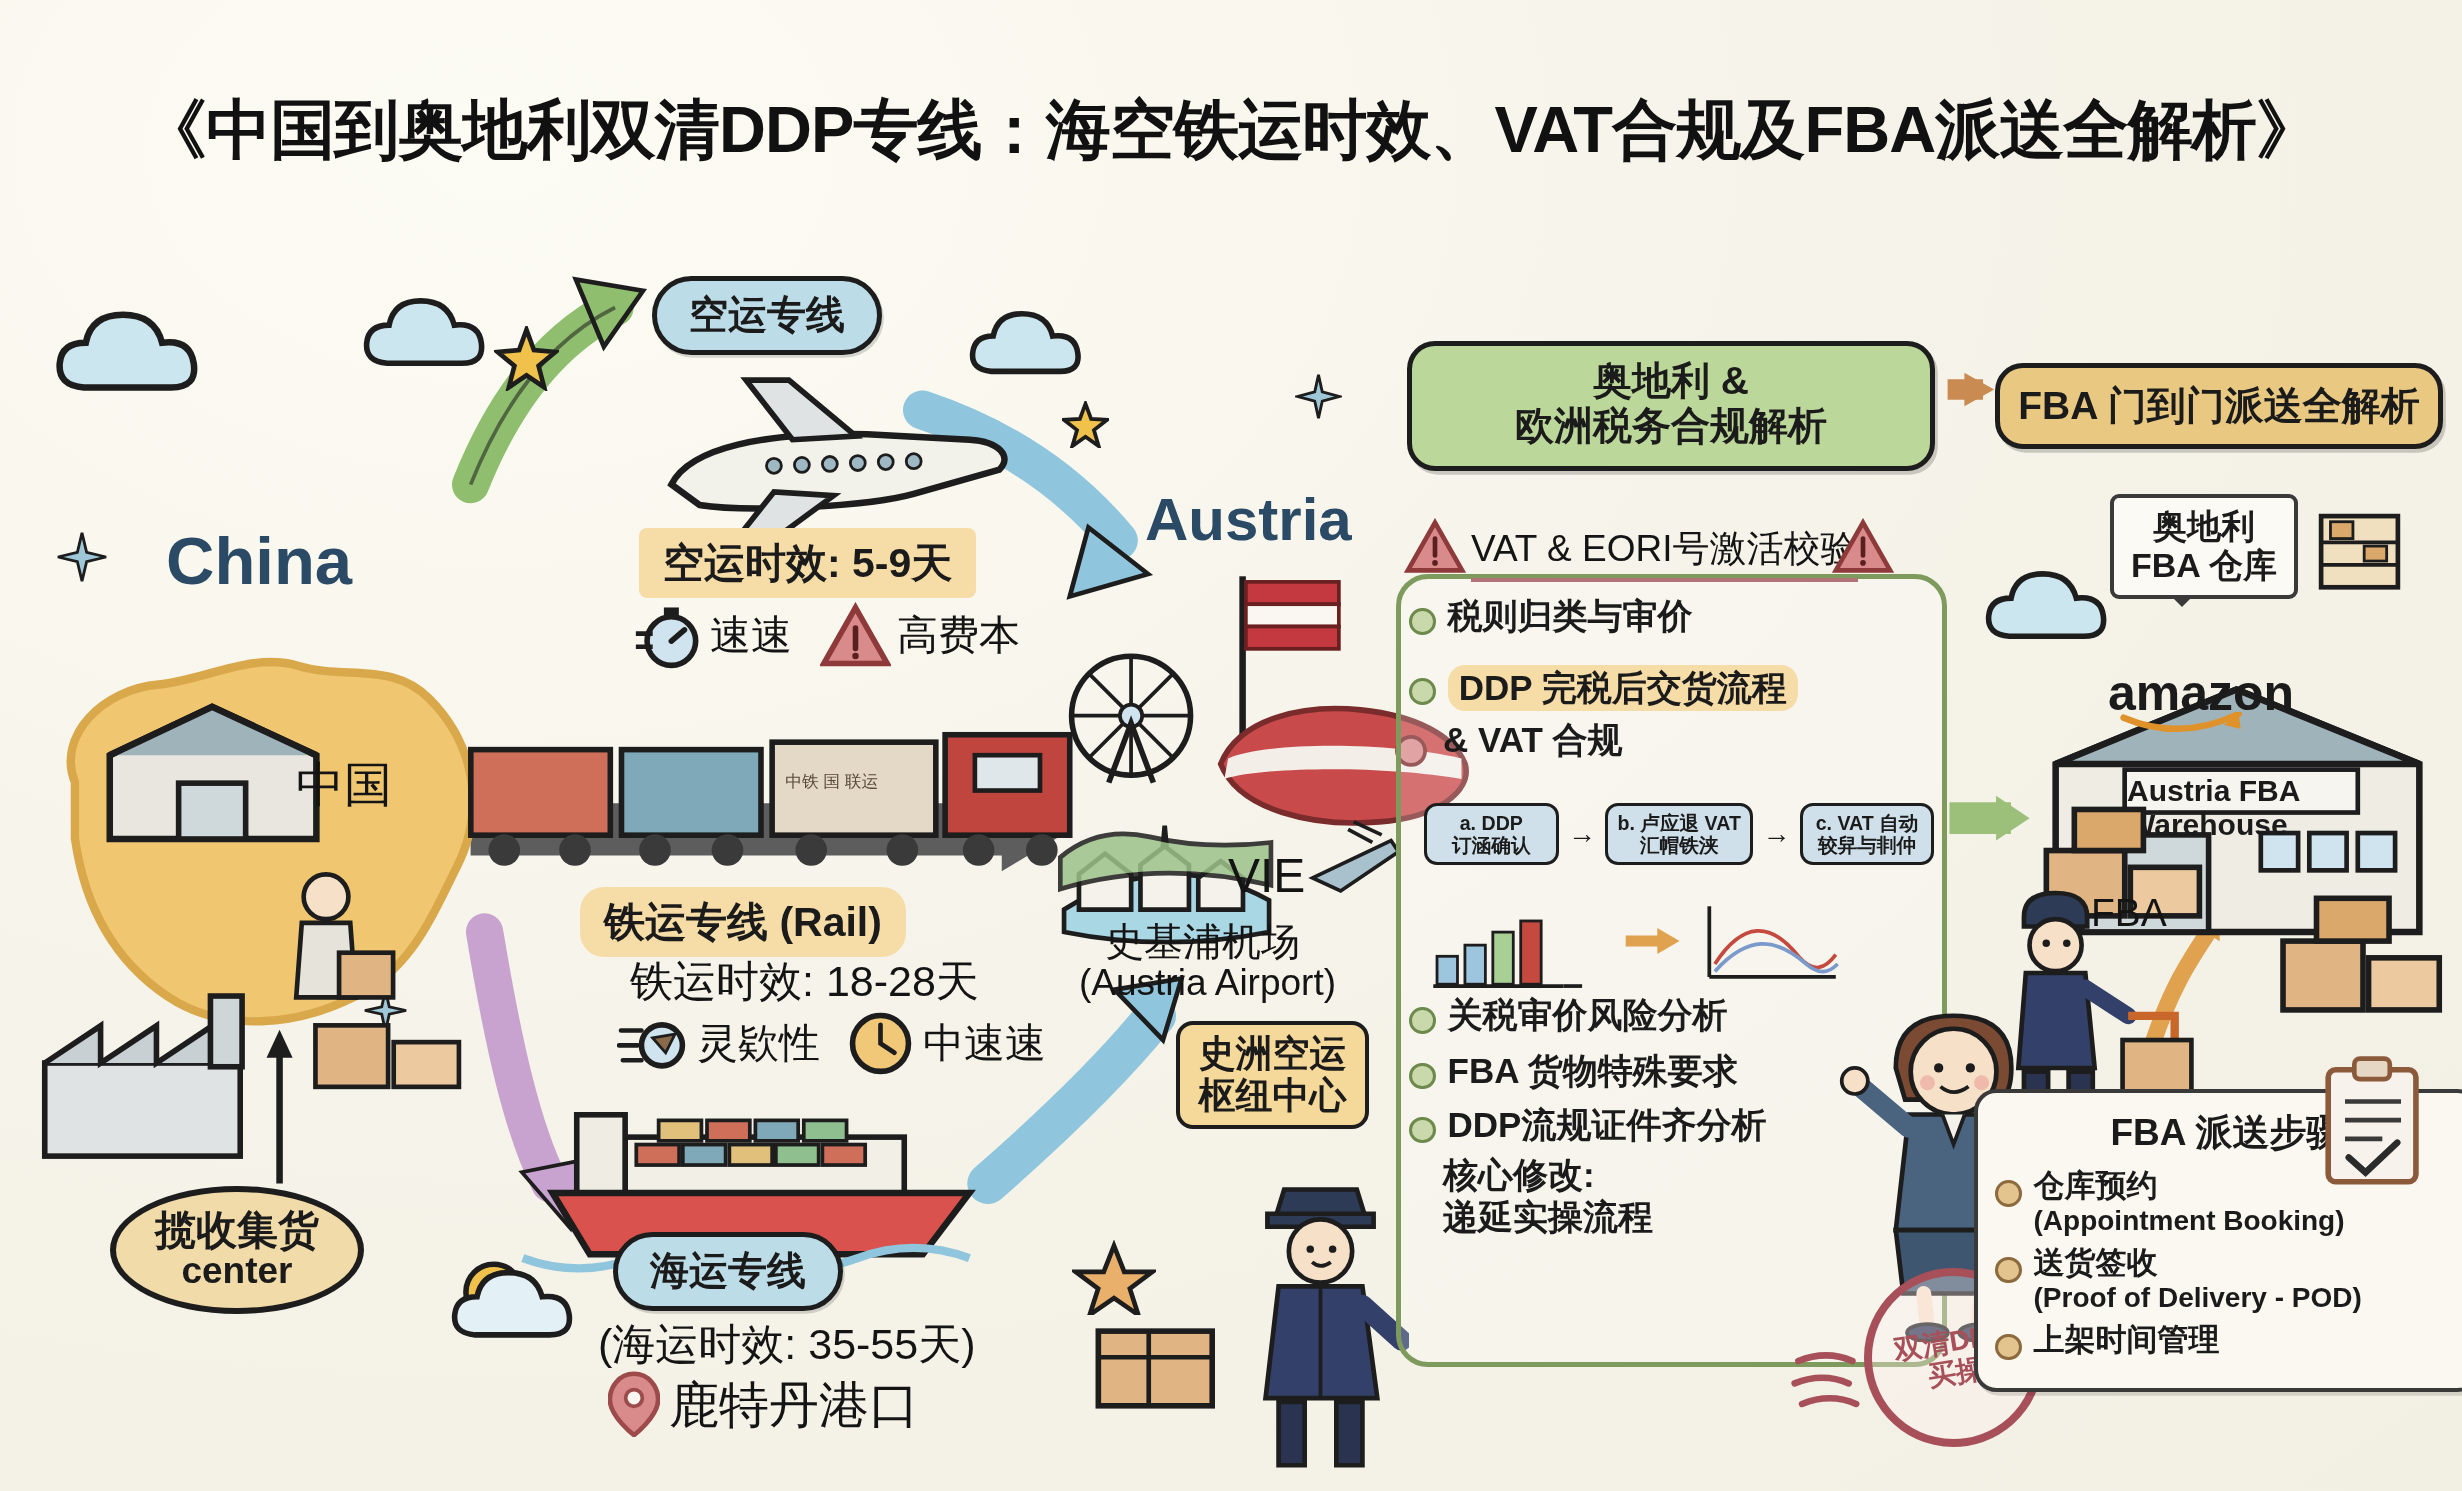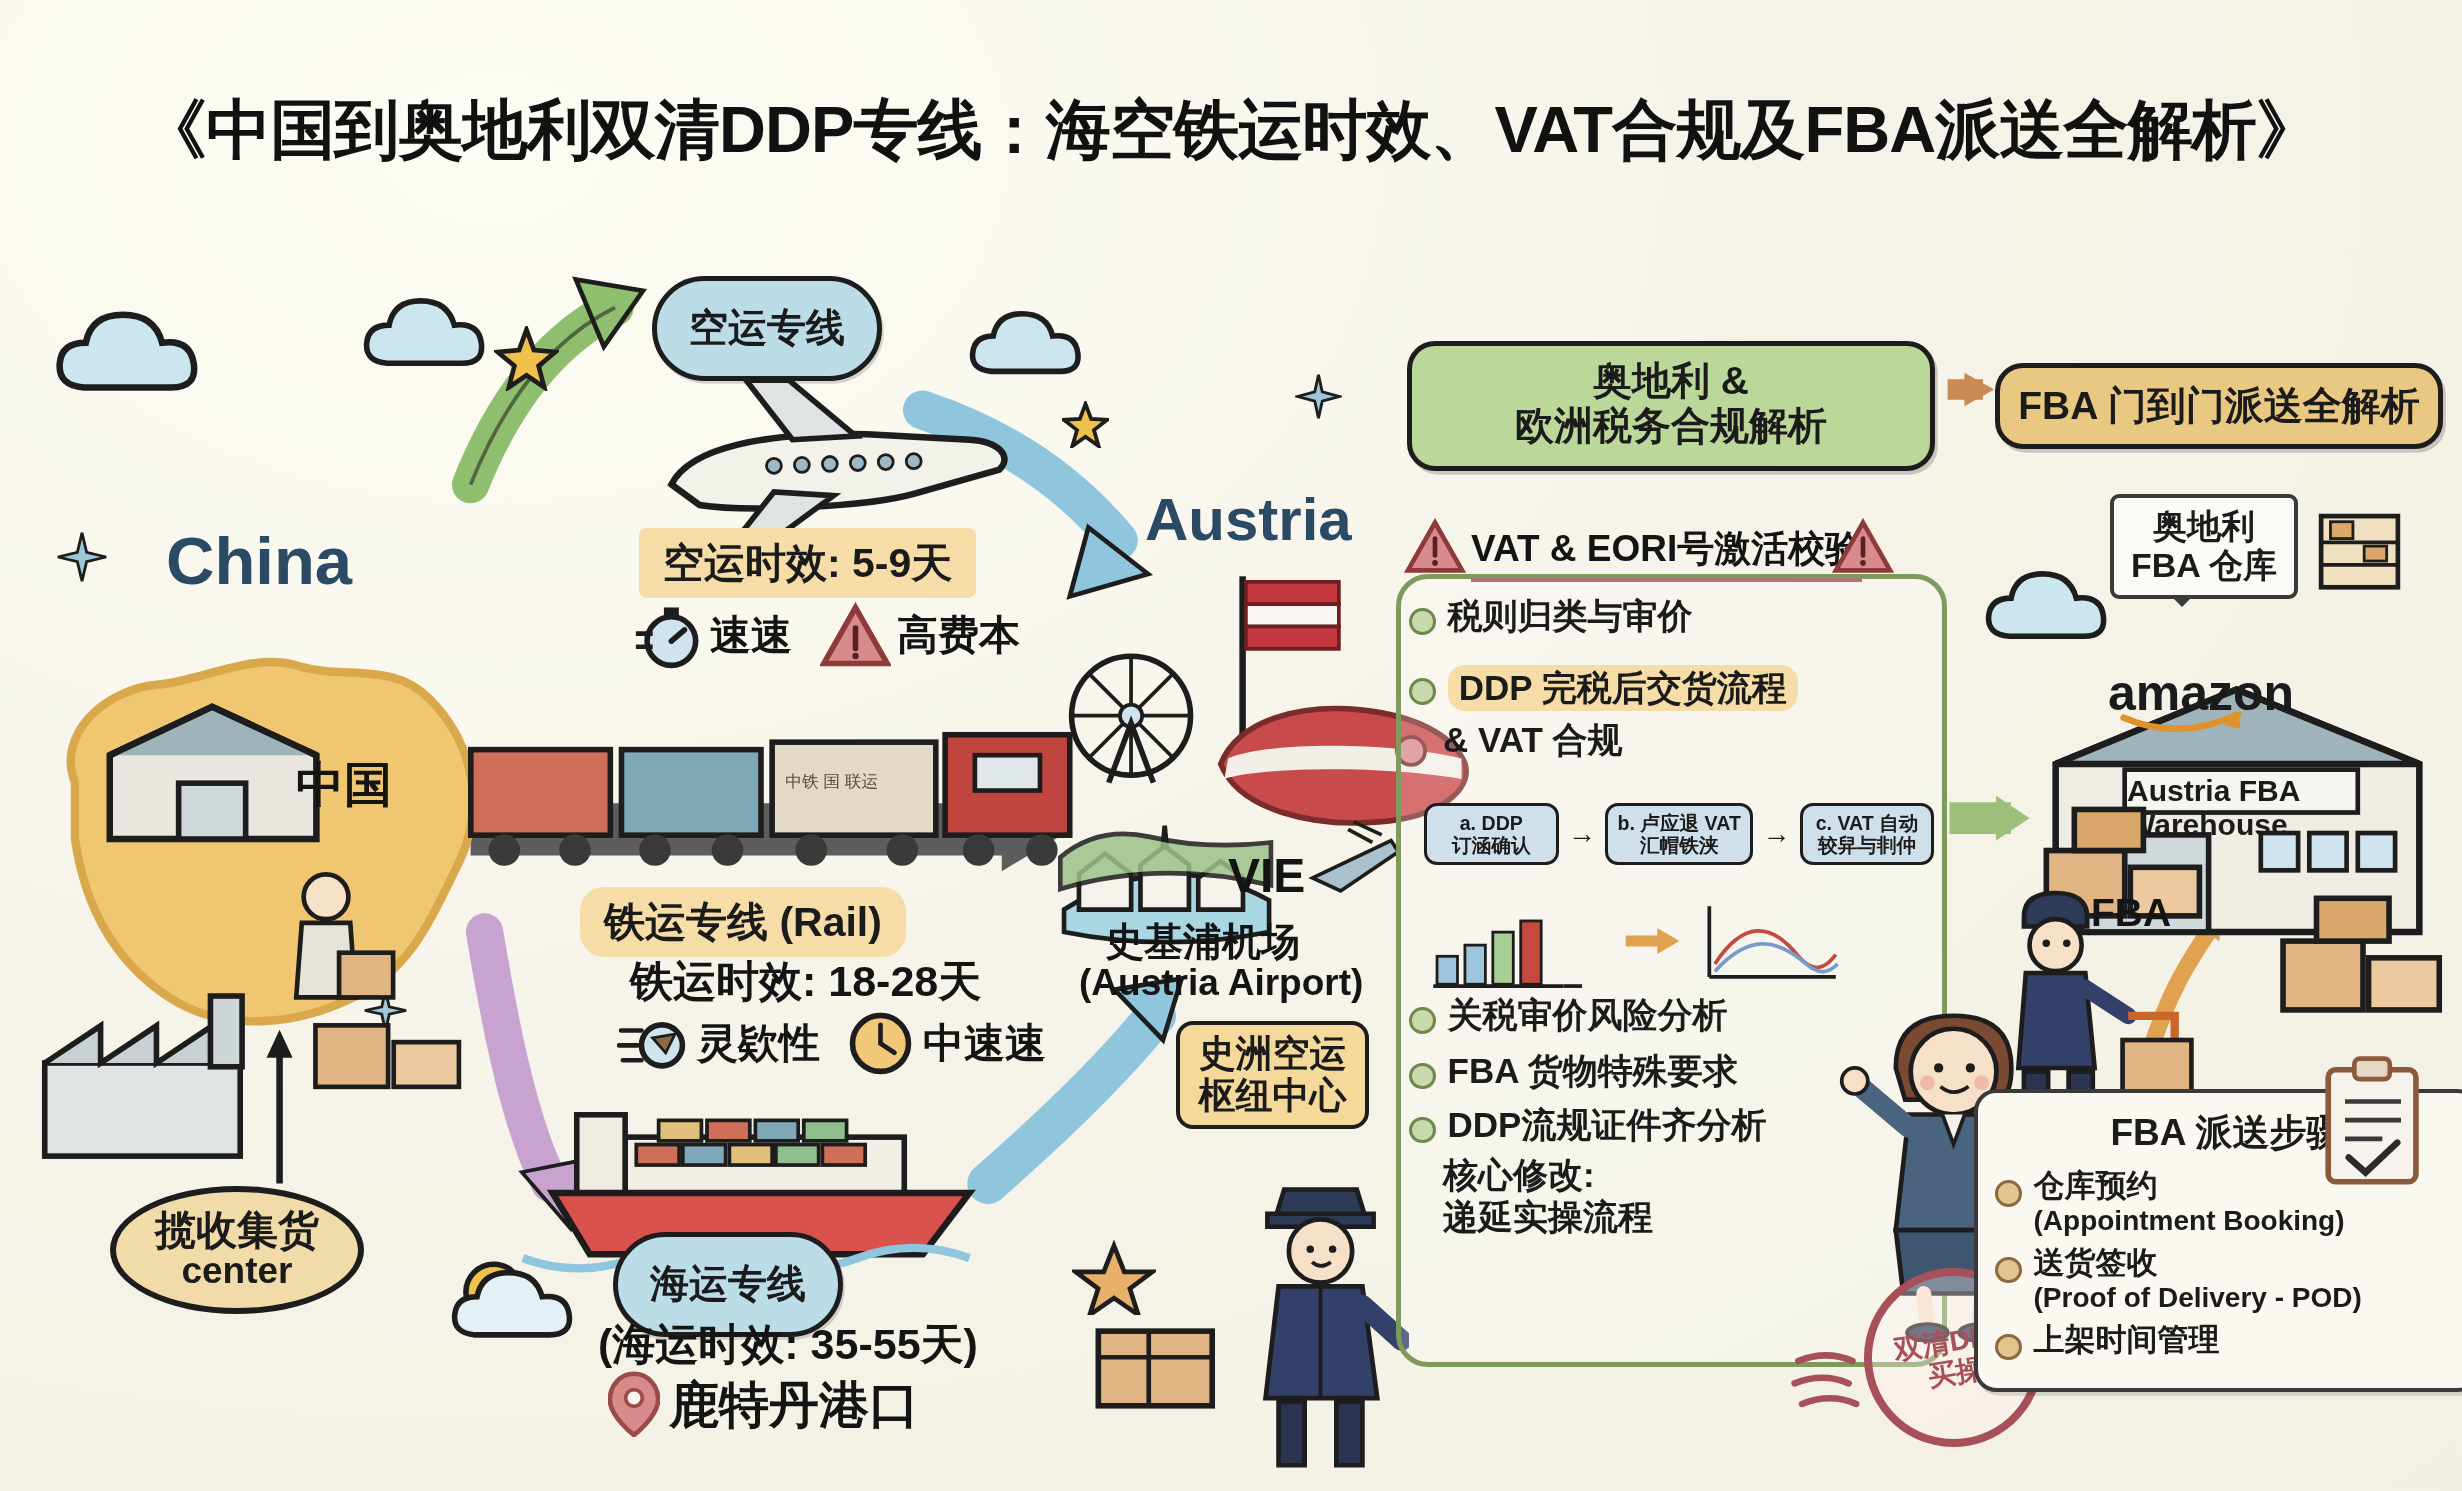--- a/index.html
+++ b/index.html
@@ -20,21 +20,21 @@
   
   #title{
     left:0;right:0;top:86px;text-align:center;
     font-size:65px;font-weight:bold;letter-spacing:-0.9px;
     color:#111;white-space:nowrap;
   }
 
   
   .pill{
     display:inline-block;border:5.6px solid #1d1d1d;border-radius:56px;
-    padding:26px 32px;font-weight:bold;text-align:center;line-height:1.1;
+    padding:13px 32px;font-weight:bold;text-align:center;line-height:1.1;
     box-shadow:1.9px 2.8px 0 rgba(0,0,0,.15);
   }
   .pill-blue{background:#bcdce8;}
   .rounded-tan{
     display:inline-block;background:#f6dda8;border-radius:24px;
     padding:7.5px 24px;font-weight:bold;
   }
   .rounded-tan-sq{
     display:inline-block;background:#f5d99a;border:4.7px solid #1d1d1d;
     border-radius:17px;padding:7.5px 18.6px;font-weight:bold;line-height:1.15;text-align:center;
@@ -86,21 +86,21 @@
   
   .bubble{
     background:#fbfaf4;border:4.7px solid #3a3a3a;border-radius:9px;
     padding:9.3px 17px;font-weight:bold;text-align:center;line-height:1.15;font-size:34px;
     position:relative;
   }
   .bubble:after{
     content:"";position:absolute;left:56px;bottom:-24px;
     border:12px solid transparent;border-top-color:#3a3a3a;
   }
-  .inkText{font-weight:bold;color:#141414;}
+  .inkText{font-weight:normal;color:#141414;}
   .blueTitle{color:#2b4a66;font-weight:bold;}
 
   .stampWrap{position:absolute;left:1864px;top:1268px;width:177px;height:177px;}
   .stamp{
     width:163px;height:163px;border-radius:50%;
     border:8.4px solid #a8505a;display:flex;align-items:center;justify-content:center;
     color:#a8505a;font-weight:bold;font-size:28px;line-height:1.1;text-align:center;
     transform:rotate(-9deg);background:rgba(255,240,240,.35);
   }
   .stamp span{display:block;}

